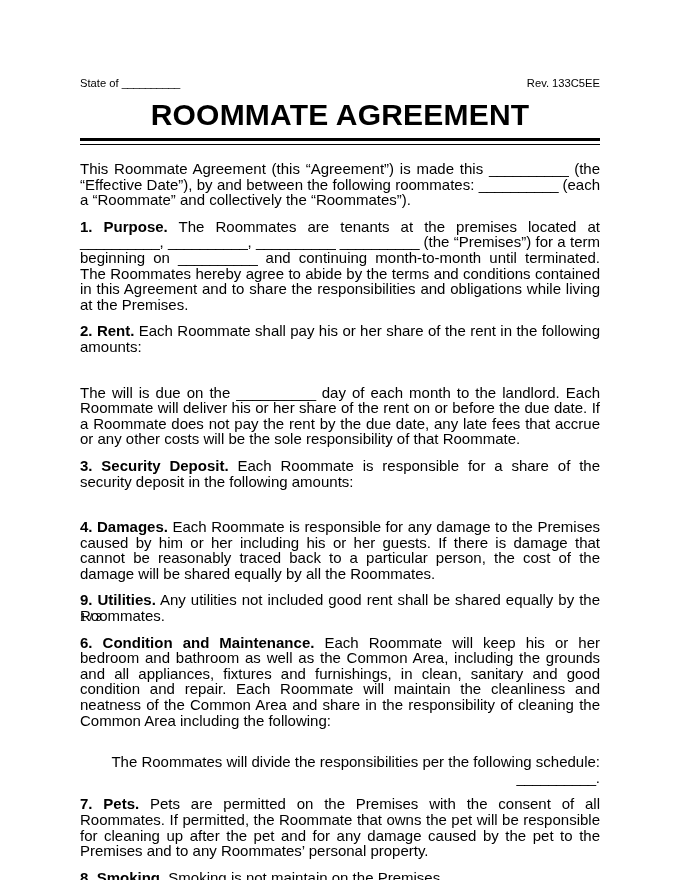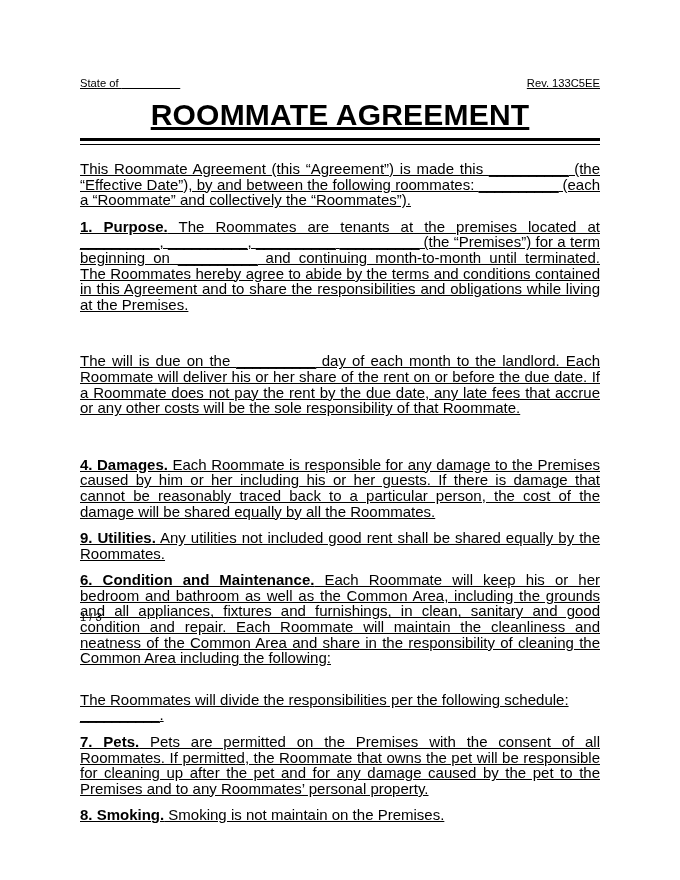--- a/index.html
+++ b/index.html
@@ -15,21 +15,20 @@
     font-family: "Liberation Sans", sans-serif;
     color: #000000;
   }
   .page {
     position: relative;
     width: 680px;
     height: 667px;
     background: #ffffff;
     box-sizing: border-box;
     padding: 76px 80px 0 80px;
-    text-decoration: underline;
   }
   
   .header-row {
     display: flex;
     justify-content: space-between;
     align-items: baseline;
     font-size: 11.2px;
     line-height: 14px;
   }
   .state-of {
@@ -65,21 +64,21 @@
     font-size: 15px;
     line-height: 15.6px;
     text-align: justify;
     text-justify: inter-word;
   }
   .para {
     margin: 0 0 11px 0;
     text-align: justify;
   }
   .para.last-left {
-    text-align: left;
+    text-align: right;
   }
   .para.tight {
     margin-bottom: 0;
   }
   b {
     font-weight: bold;
   }
   .fill-gap {
     height: 30px;
   }
@@ -118,23 +117,25 @@
   <h1 class="doc-title">ROOMMATE AGREEMENT</h1>
 
   <div class="rule"></div>
 
   <div class="body">
 
     <p class="para"><span>This Roommate Agreement (this “Agreement”) is made this </span><span class="blank">__________</span><span> (the “Effective Date”), by and between the following roommates: </span><span class="blank">__________</span><span> (each a “Roommate” and collectively the “Roommates”).</span></p>
 
     <p class="para"><b>1. Purpose.</b><span> The Roommates are tenants at the premises located at </span><span class="blank">__________</span><span>, </span><span class="blank">__________</span><span>, </span><span class="blank">__________</span><span> </span><span class="blank">__________</span><span> (the “Premises”) for a term beginning on </span><span class="blank">__________</span><span> and continuing month-to-month until terminated. The Roommates hereby agree to abide by the terms and conditions contained in this Agreement and to share the responsibilities and obligations while living at the Premises.</span></p>
 
+    <p class="para tight"><b>2. Rent.</b><span> Each Roommate shall pay his or her share of the rent in the following amounts:</span></p>
     <div class="fill-gap"></div>
     <p class="para"><span>The will is due on the </span><span class="blank">__________</span><span> day of each month to the landlord. Each Roommate will deliver his or her share of the rent on or before the due date. If a Roommate does not pay the rent by the due date, any late fees that accrue or any other costs will be the sole responsibility of that Roommate.</span></p>
 
+    <p class="para tight"><b>3. Security Deposit.</b><span> Each Roommate is responsible for a share of the security deposit in the following amounts:</span></p>
     <div class="fill-gap"></div>
 
     <p class="para"><b>4. Damages.</b><span> Each Roommate is responsible for any damage to the Premises caused by him or her including his or her guests. If there is damage that cannot be reasonably traced back to a particular person, the cost of the damage will be shared equally by all the Roommates.</span></p>
 
     <p class="para"><b>9. Utilities.</b><span> Any utilities not included good rent shall be shared equally by the Roommates.</span></p>
 
     <p class="para tight"><b>6. Condition and Maintenance.</b><span> Each Roommate will keep his or her bedroom and bathroom as well as the Common Area, including the grounds and all appliances, fixtures and furnishings, in clean, sanitary and good condition and repair. Each Roommate will maintain the cleanliness and neatness of the Common Area and share in the responsibility of cleaning the Common Area including the following:</span></p>
     <div class="fill-gap small"></div>
     <p class="para last-left"><span>The Roommates will divide the responsibilities per the following schedule: </span><span class="blank">__________</span><span>.</span></p>
 

